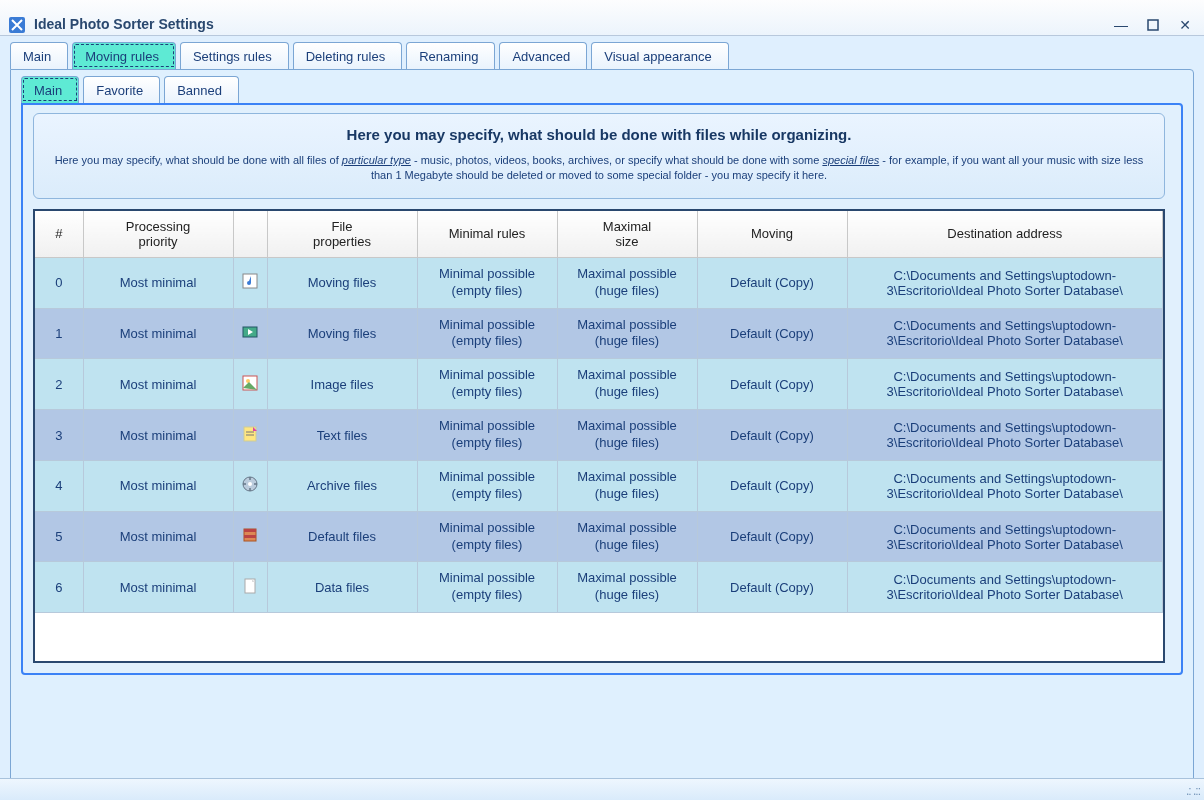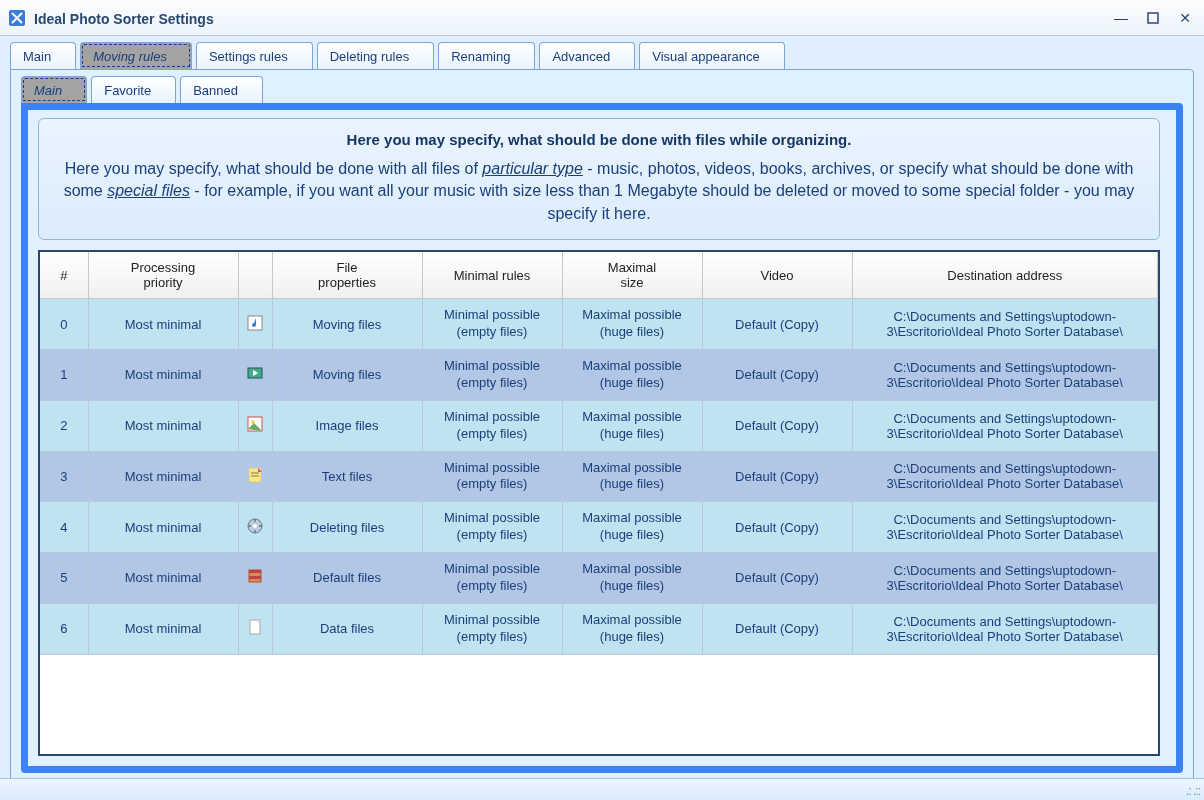--- a/index.html
+++ b/index.html
@@ -2,56 +2,56 @@
 <html><head>
 <meta charset="utf-8">
 <style>
   * { box-sizing: border-box; }
   html, body { margin:0; padding:0; font-family: Tahoma, Verdana, Arial, sans-serif; font-size:13px; color:#1b3f7a; }
   body { background:#dfeffe; width:1204px; height:800px; overflow:hidden; position:relative; }
 
   
   .titlebar {
     height:36px; background:linear-gradient(#fdfdfe,#ecf4fc);
-    border-bottom:1px solid #b8c8dc; display:flex; align-items:flex-end; padding:8px 8px;
+    border-bottom:1px solid #b8c8dc; display:flex; align-items:flex-start; padding:16px 8px;
   }
   .titlebar .appicon { width:18px; height:18px; margin-right:8px; display:inline-flex; }
   .titlebar .title { font-size:14px; color:#2a486f; font-weight:bold; }
   .winbtns { margin-left:auto; display:flex; gap:10px; }
   .winbtn { width:22px; height:18px; display:flex; align-items:center; justify-content:center; color:#2a486f; cursor:pointer; font-size:14px; }
 
   
   .outer-tabs {
     display:flex; gap:4px; padding:6px 10px 0 10px; background:#dfeffe;
   }
   .tab {
-    padding:6px 24px 5px 12px; border:1px solid #7ba6d4; border-bottom:none;
+    padding:6px 16px 5px 12px; border:1px solid #7ba6d4; border-bottom:none;
     background:linear-gradient(#ffffff,#e9f3fd); border-radius:4px 4px 0 0;
     cursor:pointer; color:#1b3f7a; font-size:13px;
   }
-  .tab.active { background:#a3a3a3; outline:1px dashed #1b3f7a; outline-offset:-3px;font-style:italic; }
+  .tab.active { background:#5eead4; outline:1px dashed #1b3f7a; outline-offset:-3px; }
   .outer-tab-body {
     margin:0 10px; border:1px solid #7ba6d4; background:#dff0fe;
     border-radius:0 4px 4px 4px; height:715px; position:relative; padding:6px 0 0 0;
   }
 
   
   .inner-tabs { display:flex; gap:4px; padding:0 10px; }
   .inner-tab-body {
-    margin:0 10px 10px 10px; border:7px solid #3b82f6; border-radius:0 4px 4px 4px;
-    background:#e1f0fd; padding:8px 16px 10px 10px; height:670px; display:flex; flex-direction:column;
+    margin:0 10px 10px 10px; border:2px solid #3b82f6; border-radius:0 4px 4px 4px;
+    background:#e1f0fd; padding:8px 16px 10px 10px; height:572px; display:flex; flex-direction:column;
   }
 
   
   .info-panel {
     border:1px solid #8fb6dd; border-radius:6px; background:linear-gradient(#eaf4ff,#dbecfb);
     padding:12px 18px 14px 18px; color:#1b3f7a; text-align:center;
   }
   .info-panel .heading { font-weight:bold; font-size:15px; margin-bottom:10px; color:#183864; }
-  .info-panel .desc { font-size:16px; line-height:1.4;margin-top:8px; }
+  .info-panel .desc { font-size:11px; line-height:1.4;margin-top:8px; }
   .info-panel .desc u { font-style:italic; }
 
   
   .table-wrap {
     flex:1; margin-top:10px; border:2px solid #2a486f; background:#fff; overflow:hidden;
   }
   table.rules { width:100%; border-collapse:collapse; table-layout:fixed; }
   table.rules th {
     background:linear-gradient(#ffffff,#f0f0f0); font-weight:normal; color:#222;
     border-right:1px solid #c8c8c8; border-bottom:1px solid #c8c8c8;
@@ -137,21 +137,21 @@
             <col class="c7">
           </colgroup>
         <thead>
             <tr id="hdr-row">
               <th>#</th>
               <th>Processing<br>priority</th>
               <th></th>
               <th>File<br>properties</th>
               <th>Minimal rules</th>
               <th>Maximal<br>size</th>
-              <th>Video</th>
+              <th>Moving</th>
               <th>Destination address</th>
             </tr>
           </thead>
       </table>
       <div class="scroll-body">
         <table class="body-tbl">
           <colgroup>
               <col class="c0">
               <col class="c1">
               <col class="c2">
@@ -218,21 +218,21 @@
                 <td class="dest">C:\Documents and Settings\uptodown-3\Escritorio\Ideal Photo Sorter Database\</td>
               </tr>
               <tr class="even">
                 <td>4</td>
                 <td>Most minimal</td>
                 <td><span class="ficon"><svg width="18" height="18" viewBox="0 0 18 18">
                       <circle cx="9" cy="9" r="7" fill="#bcd" stroke="#678"></circle>
                       <circle cx="9" cy="9" r="2" fill="#fff"></circle>
                       <path d="M9 2 v3 M9 13 v3 M2 9 h3 M13 9 h3" stroke="#678" stroke-width="1.5"></path>
                     </svg></span></td>
-                <td>Deleting files</td>
+                <td>Archive files</td>
                 <td class="twoline">Minimal possible<br>(empty files)</td>
                 <td class="twoline">Maximal possible<br>(huge files)</td>
                 <td>Default (Copy)</td>
                 <td class="dest">C:\Documents and Settings\uptodown-3\Escritorio\Ideal Photo Sorter Database\</td>
               </tr>
               <tr class="odd">
                 <td>5</td>
                 <td>Most minimal</td>
                 <td><span class="ficon"><svg width="18" height="18" viewBox="0 0 18 18">
                       <rect x="3" y="3" width="12" height="12" fill="#d85" stroke="#a52"></rect>

